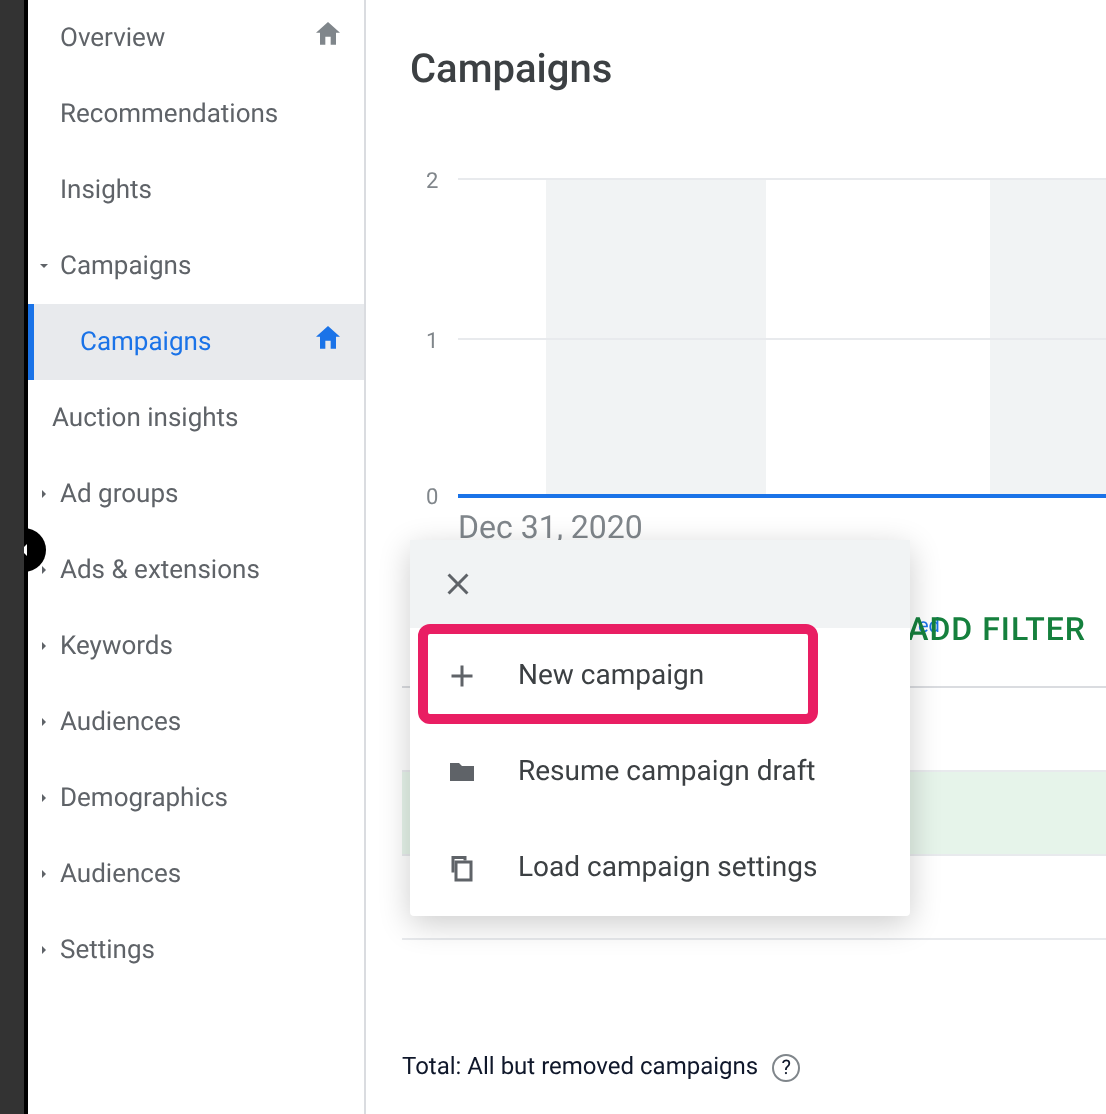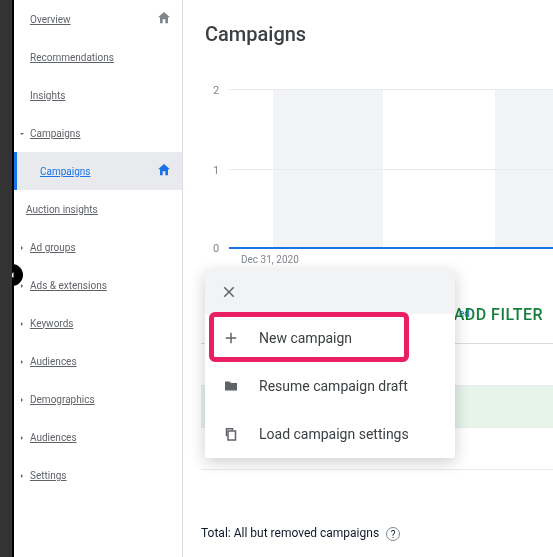--- a/index.html
+++ b/index.html
@@ -9,21 +9,21 @@
 
   
   .collapse-handle { position:absolute; left:-11px; top:264px; width:22px; height:22px; background:#000; border-radius:50%; color:#fff; display:flex; align-items:center; justify-content:center; z-index:50; }
   .collapse-handle svg { width:12px; height:12px; fill:#fff; }
 
   
   .sidebar { position:absolute; left:2px; top:0; width:169px; height:100%; background:#fff; border-right:1px solid #dadce0; overflow:hidden; }
   .nav-item { display:flex; align-items:center; height:38px; padding:0 10px 0 16px; color:#5f6368; cursor:pointer; position:relative; }
   .nav-item .caret { position:absolute; left:4px; width:10px; color:#5f6368; }
   .nav-item.indent { padding-left:12px; }
-  .nav-item .label { flex:1; font-size:10px;text-decoration:underline; }
+  .nav-item .label { flex:1; font-size:13px; }
   .nav-item .home-icon { width:16px; height:16px; fill:#80868b; }
   .nav-item.active { background:#e8eaed; color:#1a73e8; border-left:3px solid #1a73e8; padding-left:23px; }
   .nav-item.active .home-icon { fill:#1a73e8; }
   .caret svg { width:8px; height:8px; fill:#5f6368; }
 
   
   .main { position:absolute; left:171px; top:0; right:0; height:100%; background:#fff; overflow:hidden; }
   .page-title { font-size:20px; font-weight:500; color:#3c4043; padding:22px 0 18px 22px; }
   .chart-area { position:relative; padding-left:30px; padding-right:0; }
   .chart { position:relative; height:200px; }
@@ -31,21 +31,21 @@
   .ytick.t2 { top:20px; }
   .ytick.t1 { top:100px; }
   .ytick.t0 { top:178px; }
   .gridline { position:absolute; left:16px; right:0; height:1px; background:#e8eaed; }
   .gridline.g2 { top:25px; }
   .gridline.g1 { top:105px; }
   .axis-line { position:absolute; left:16px; right:0; top:183px; height:2px; background:#1a73e8; }
   .band { position:absolute; top:25px; height:158px; background:#f1f3f4; }
   .band.b1 { left:60px; width:110px; }
   .band.b2 { left:282px; width:110px; }
-  .xlabel { position:absolute; top:190px; left:28px; font-size:10px; color:#80868b; }
+  .xlabel { position:absolute; top:190px; left:16px; font-size:16px; color:#80868b; }
 
   .total-row { position:absolute; left:18px; right:0; bottom:16px; text-align:left; font-size:12px; color:#0f172a; }
   .total-row .help { display:inline-flex; width:14px; height:14px; border:1px solid #80868b; border-radius:50%; align-items:center; justify-content:center; font-size:10px; margin-left:4px; vertical-align:middle; }
 
   .table-shadow { position:absolute; left:18px; right:0; top:300px; height:180px; }
   .thead { height:44px; border-bottom:1px solid #dadce0; }
   .trow { height:42px; border-bottom:1px solid #e8eaed; }
   .trow.highlight { background:#e6f4ea; }
   .filter-hint { position:absolute; right:10px; top:5px; color:#15803d; font-size:16px; font-weight:500; letter-spacing:0.5px; }
   .ed-fragment { position:absolute; left:258px; top:8px; color:#1a73e8; font-size:10px; }

